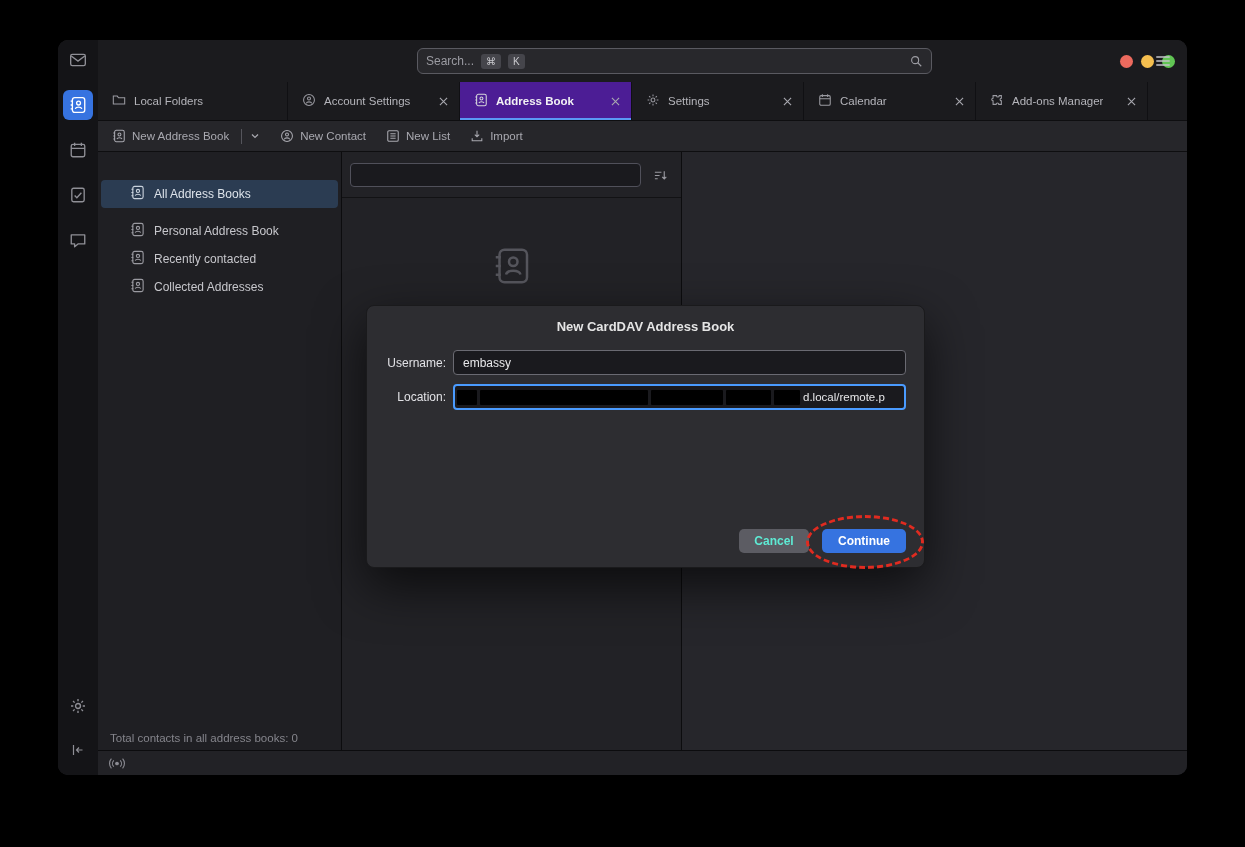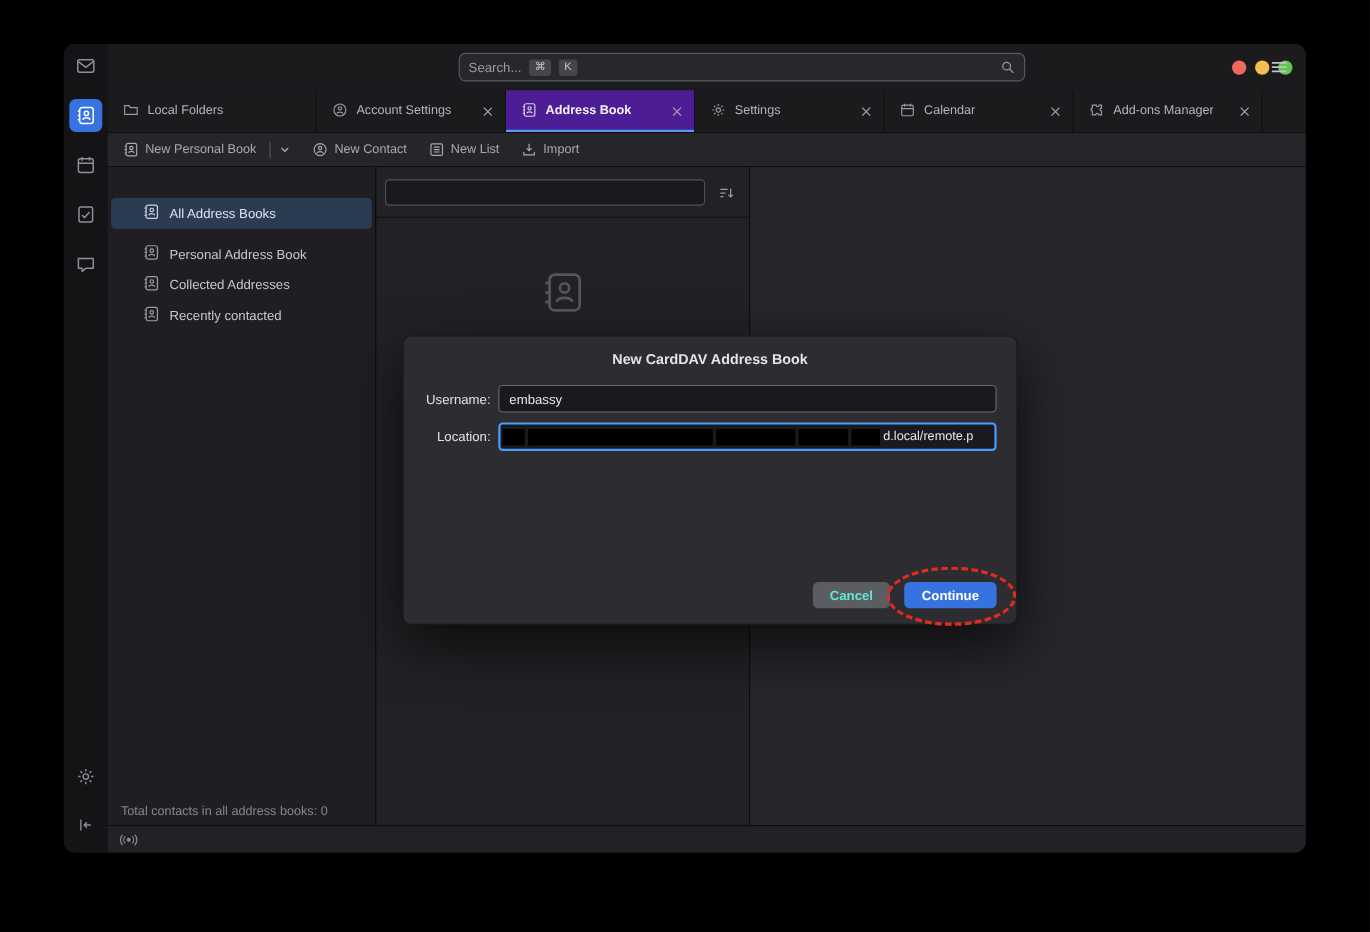--- a/index.html
+++ b/index.html
@@ -289,21 +289,21 @@
     <div class="toolbar">
       <div class="tool-btn">
         <span class="icon">
           <svg width="14" height="14" viewBox="0 0 16 16" fill="none" stroke="currentColor" stroke-width="1.2">
               <rect x="3" y="1.5" width="11" height="13" rx="2"></rect>
               <path d="M1.5 4.5h2M1.5 8h2M1.5 11.5h2"></path>
               <circle cx="8.5" cy="6.3" r="1.7"></circle>
               <path d="M5.6 11.4c.6-2 5.2-2 5.8 0"></path>
             </svg>
         </span>
-        <span>New Personal Book</span>
+        <span>New Address Book</span>
         <span class="tool-sep"></span>
         <span class="icon">
           <svg width="10" height="10" viewBox="0 0 10 10" fill="none" stroke="currentColor" stroke-width="1.2">
               <path d="M2 3.5l3 3 3-3"></path>
             </svg>
         </span>
       </div>
       <div class="tool-btn">
         <span class="icon">
           <svg width="14" height="14" viewBox="0 0 16 16" fill="none" stroke="currentColor" stroke-width="1.2">
@@ -360,32 +360,32 @@
         </div>
         <div class="book-row">
           <span class="bicon">
             <svg width="15" height="15" viewBox="0 0 16 16" fill="none" stroke="currentColor" stroke-width="1.2">
                 <rect x="3" y="1.5" width="11" height="13" rx="2"></rect>
                 <path d="M1.5 4.5h2M1.5 8h2M1.5 11.5h2"></path>
                 <circle cx="8.5" cy="6.3" r="1.7"></circle>
                 <path d="M5.6 11.4c.6-2 5.2-2 5.8 0"></path>
               </svg>
           </span>
-          <span>Collected Addresses</span>
+          <span>Recently contacted</span>
         </div>
         <div class="book-row">
           <span class="bicon">
             <svg width="15" height="15" viewBox="0 0 16 16" fill="none" stroke="currentColor" stroke-width="1.2">
                 <rect x="3" y="1.5" width="11" height="13" rx="2"></rect>
                 <path d="M1.5 4.5h2M1.5 8h2M1.5 11.5h2"></path>
                 <circle cx="8.5" cy="6.3" r="1.7"></circle>
                 <path d="M5.6 11.4c.6-2 5.2-2 5.8 0"></path>
               </svg>
           </span>
-          <span>Recently contacted</span>
+          <span>Collected Addresses</span>
         </div>
         <div class="books-status">Total contacts in all address books: 0</div>
       </div>
 
       <div class="middle-panel">
         <div class="mp-top">
           <input class="mp-search" type="text" style="">
           <span class="mp-opts">
             <svg width="15" height="15" viewBox="0 0 16 16" fill="none" stroke="currentColor" stroke-width="1.2">
                 <path d="M2 4.5h7M2 8h5M2 11.5h3M12 3.5v8M9.8 9.5l2.2 2.2 2.2-2.2"></path>

